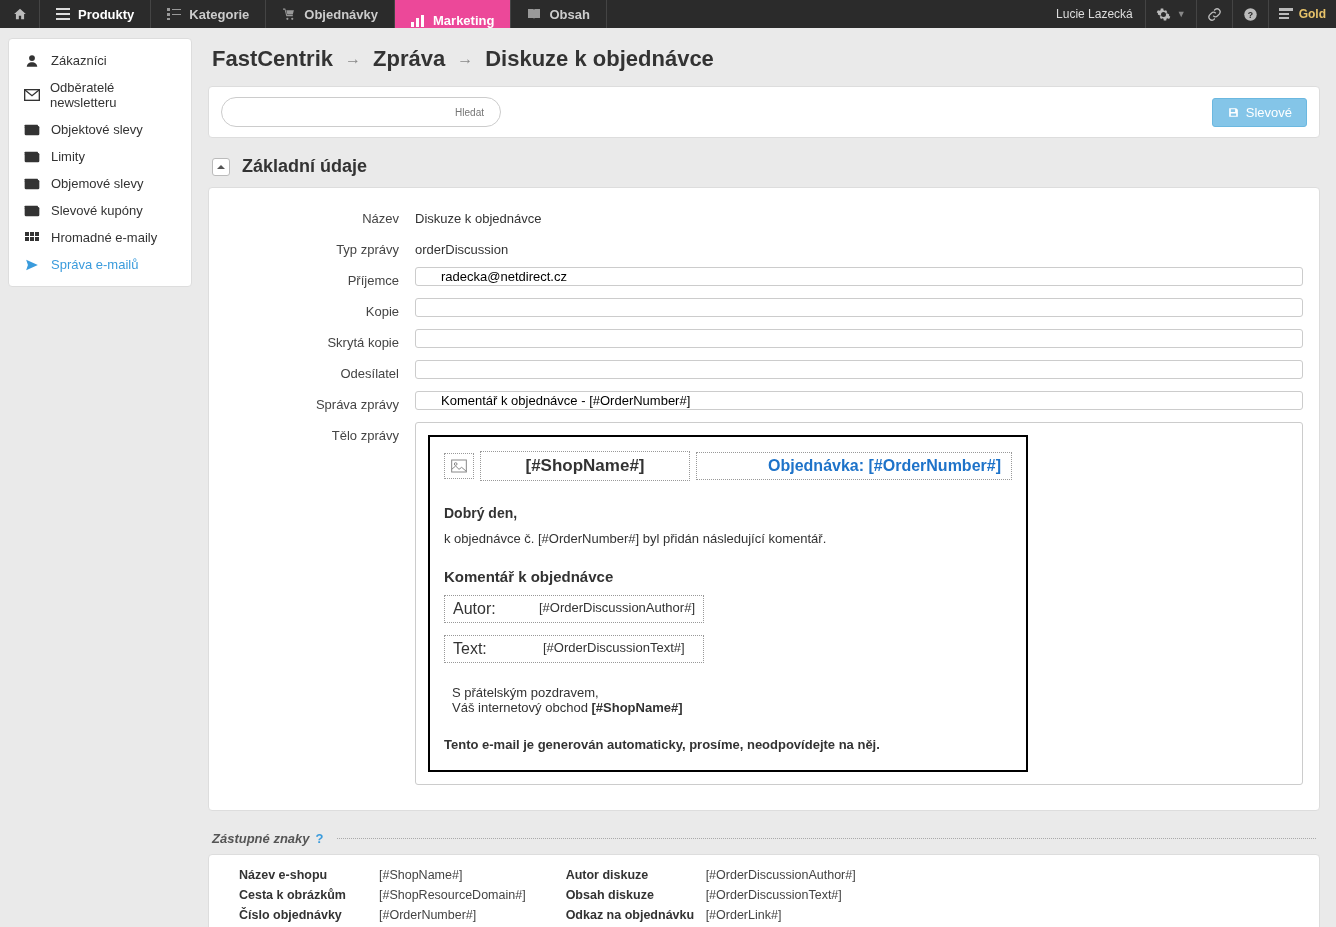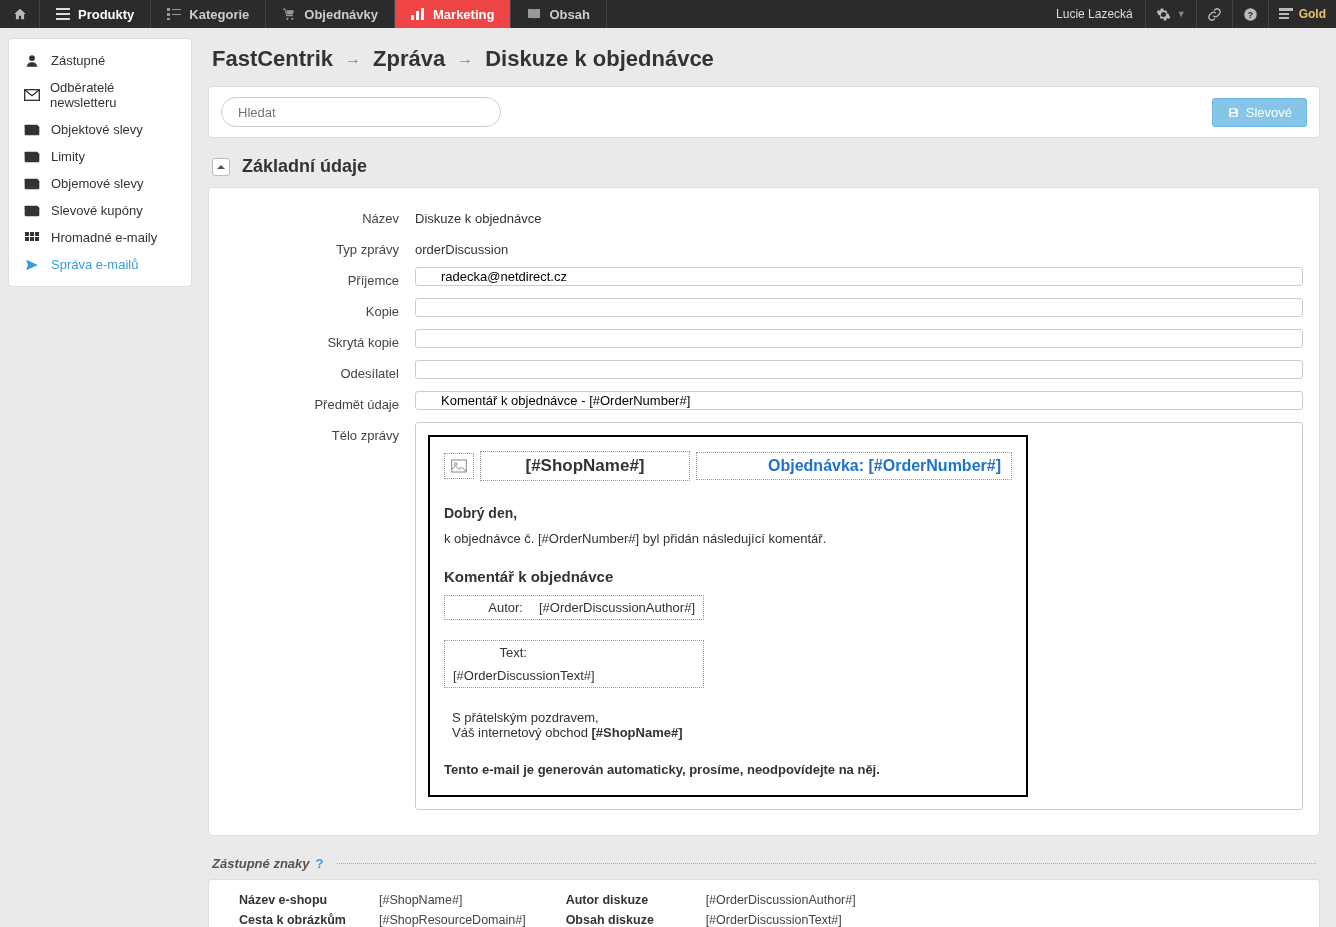--- a/index.html
+++ b/index.html
@@ -4,21 +4,21 @@
 <style>
   * { box-sizing: border-box; margin: 0; padding: 0; }
   body { font-family: Arial, Helvetica, sans-serif; font-size: 13px; color: #333; background: #eaeaea; }
   
   
   .topbar { background: #2b2b2b; height: 28px; display: flex; align-items: stretch; color: #ccc; }
   .topbar .home { width: 40px; display:flex; align-items:center; justify-content:center; border-right:1px solid #444; cursor:pointer; }
   .topbar .nav { display:flex; }
   .topbar .nav-item { display:flex; align-items:center; padding:0 16px; border-right:1px solid #444; cursor:pointer; font-weight:bold; font-size:13px; gap:8px; }
   .topbar .nav-item.active-white { color:#fff; }
-  .topbar .nav-item.active-orange { background:#ef4444; color:#fff; }
+  .topbar .nav-item.active-orange { background:#ec4899; color:#fff;align-items:flex-end; }
   .topbar .nav-item .ico { width:14px; height:14px; display:inline-flex; align-items:center; justify-content:center; }
   .topbar .right { margin-left:auto; display:flex; align-items:center; gap:0; }
   .topbar .right .ritem { padding:0 10px; height:100%; display:flex; align-items:center; border-left:1px solid #444; cursor:pointer; font-size:12px; gap:6px; }
   .topbar .right .user { padding:0 12px; display:flex; align-items:center; font-size:12px; color:#ddd; }
   .topbar .right .gold { color:#e8c36a; font-weight:bold; }
   
   
   .wrap { display:flex; }
   .sidebar { width:200px; padding:10px 8px; }
   .side-panel { background:#fff; border:1px solid #ddd; border-radius:4px; padding:8px 0; }
@@ -28,21 +28,21 @@
   .side-item.active .sico { color:#3a9bdc; }
   
   .main { flex:1; padding:12px 16px 16px 8px; }
   
   
   .breadcrumb { font-family: "Arial Narrow", Arial, sans-serif; font-size:22px; font-weight:bold; color:#333; padding:6px 0 14px 4px; display:flex; align-items:center; gap:12px; }
   .breadcrumb .arrow { color:#888; font-size:16px; }
   
   
   .toolbar { background:#fff; border:1px solid #ddd; border-radius:4px; padding:10px 12px; display:flex; align-items:center; }
-  .search { border:1px solid #ccc; border-radius:16px; height:30px; width:280px; padding:0 16px; font-size:13px; outline:none; color:#555; }
+  .search { border:1px solid #ccc; border-radius:16px; height:30px; width:280px; padding:0 16px; font-size:10px; outline:none; color:#555;text-align:right; }
   .btn-save { margin-left:auto; background:#84c5e8; color:#fff; border:1px solid #6bb8e0; border-radius:3px; padding:6px 14px; font-size:13px; cursor:pointer; display:flex; align-items:center; gap:6px; }
   
   
   .section-header { display:flex; align-items:center; gap:12px; padding:18px 4px 10px 4px; font-family:"Arial Narrow", Arial, sans-serif; font-size:18px; font-weight:bold; color:#333; }
   .section-header .chev { width:18px; height:18px; border:1px solid #bbb; border-radius:3px; background:#fff; display:flex; align-items:center; justify-content:center; font-size:10px; cursor:pointer; }
   
   .form { background:#fff; border:1px solid #ddd; border-radius:4px; padding:12px 16px 20px 16px; }
   .form-row { display:flex; align-items:flex-start; padding:5px 0; }
   .form-label { width:190px; text-align:right; padding-right:16px; padding-top:6px; font-size:13px; color:#444; }
   .form-value { flex:1; padding-top:6px; font-size:13px; color:#333; }
@@ -52,21 +52,21 @@
   
   .body-editor { flex:1; border:1px solid #ccc; border-radius:3px; padding:12px; background:#fff; }
   .email-preview { border:2px solid #000; padding:14px 14px 18px 14px; max-width:600px; background:#fff; }
   .email-header-row { display:flex; align-items:center; gap:6px; }
   .email-logo-box { border:1px dotted #999; width:30px; height:26px; display:flex; align-items:center; justify-content:center; font-size:14px; color:#666; }
   .email-shopname-box { border:1px dotted #999; flex:0 0 210px; padding:4px 10px; font-weight:bold; font-size:17px; text-align:center; }
   .email-ordernum-box { border:1px dotted #999; flex:1; padding:4px 10px; font-weight:bold; font-size:16px; color:#1e73c9; text-align:right; }
   .email-p { margin-top:14px; font-size:13px; }
   .email-strong { font-weight:bold; font-size:14px; }
   .email-table-row { border:1px dotted #999; margin-top:6px; display:flex; }
-  .email-table-row .cell-l { width:90px; padding:4px 8px; font-size:13px;text-align:right; }
+  .email-table-row .cell-l { width:90px; padding:4px 8px; font-size:16px; }
   .email-table-row .cell-r { flex:1; padding:4px 8px; font-size:13px; }
   .email-footer { margin-top:22px; font-size:13px;margin-left:8px; }
   
   
   .ph-header { display:flex; align-items:center; gap:6px; padding:20px 4px 8px 4px; font-style:italic; font-weight:bold; color:#555; font-size:13px; }
   .ph-header .line { flex:1; height:1px; border-top:1px dotted #aaa; margin-left:8px; }
   .ph-help { color:#3a9bdc; font-weight:bold; font-style:normal; cursor:pointer; }
   .ph-grid { background:#fff; border:1px solid #ddd; border-radius:4px; padding:10px 30px; display:flex; gap:40px; }
   .ph-col { display:flex; }
   .ph-col-labels { width:140px; }
@@ -171,21 +171,21 @@
 
   <div class="sidebar">
     <div class="side-panel">
       <div class="side-item">
         <span class="sico">
             <svg width="14" height="14" viewBox="0 0 24 24" fill="#333">
               <circle cx="12" cy="7" r="5"></circle>
               <path d="M3 22c0-5 4-8 9-8s9 3 9 8"></path>
             </svg>
           </span>
-        <span>Zástupné</span>
+        <span>Zákazníci</span>
       </div>
       <div class="side-item">
         <span class="sico">
             <svg width="16" height="12" viewBox="0 0 24 18" fill="none" stroke="#333" stroke-width="2">
               <rect x="1" y="1" width="22" height="16"></rect>
               <path d="M1 1l11 9L23 1"></path>
             </svg>
           </span>
         <span>Odběratelé newsletteru</span>
       </div>
@@ -296,21 +296,21 @@
       </div>
       <div class="form-row">
         <div class="form-label">Skrytá kopie</div>
         <div class="form-input"><input value="" style=""></div>
       </div>
       <div class="form-row">
         <div class="form-label">Odesílatel</div>
         <div class="form-input"><input value="" style=""></div>
       </div>
       <div class="form-row">
-        <div class="form-label">Předmět údaje</div>
+        <div class="form-label">Správa zprávy</div>
         <div class="form-input"><input value="Komentář k objednávce - [#OrderNumber#]" style=""></div>
       </div>
       <div class="form-row">
         <div class="form-label">Tělo zprávy</div>
         <div class="body-editor">
           <div class="email-preview">
             <div class="email-header-row">
               <div class="email-logo-box">
                 <svg width="16" height="14" viewBox="0 0 24 20" fill="none" stroke="#888" stroke-width="1.5">
                     <rect x="1" y="1" width="22" height="18"></rect>
@@ -324,21 +324,21 @@
               </div>
             </div>
             <p class="email-p email-strong" style="margin-top:24px;">Dobrý den,</p>
             <p class="email-p" style="margin-top:10px;">k objednávce č. [#OrderNumber#] byl přidán následující komentář.</p>
             <p class="email-p email-strong" style="margin-top:22px; font-size:15px;">Komentář k objednávce</p>
             <div style="margin-top:10px; max-width:260px;">
               <div class="email-table-row">
                 <div class="cell-l">Autor:</div>
                 <div class="cell-r">[#OrderDiscussionAuthor#]</div>
               </div>
-              <div class="email-table-row" style="margin-top:20px;flex-direction:column;">
+              <div class="email-table-row" style="margin-top:12px;">
                 <div class="cell-l">Text:</div>
                 <div class="cell-r">[#OrderDiscussionText#]</div>
               </div>
             </div>
             <div class="email-footer">
               <div>S přátelským pozdravem,</div>
               <div><span>Váš internetový obchod </span><b>[#ShopName#]</b></div>
             </div>
             <p class="email-p" style="margin-top:22px; font-weight:bold;">Tento e-mail je generován automaticky, prosíme, neodpovídejte na něj.</p>
           </div>

